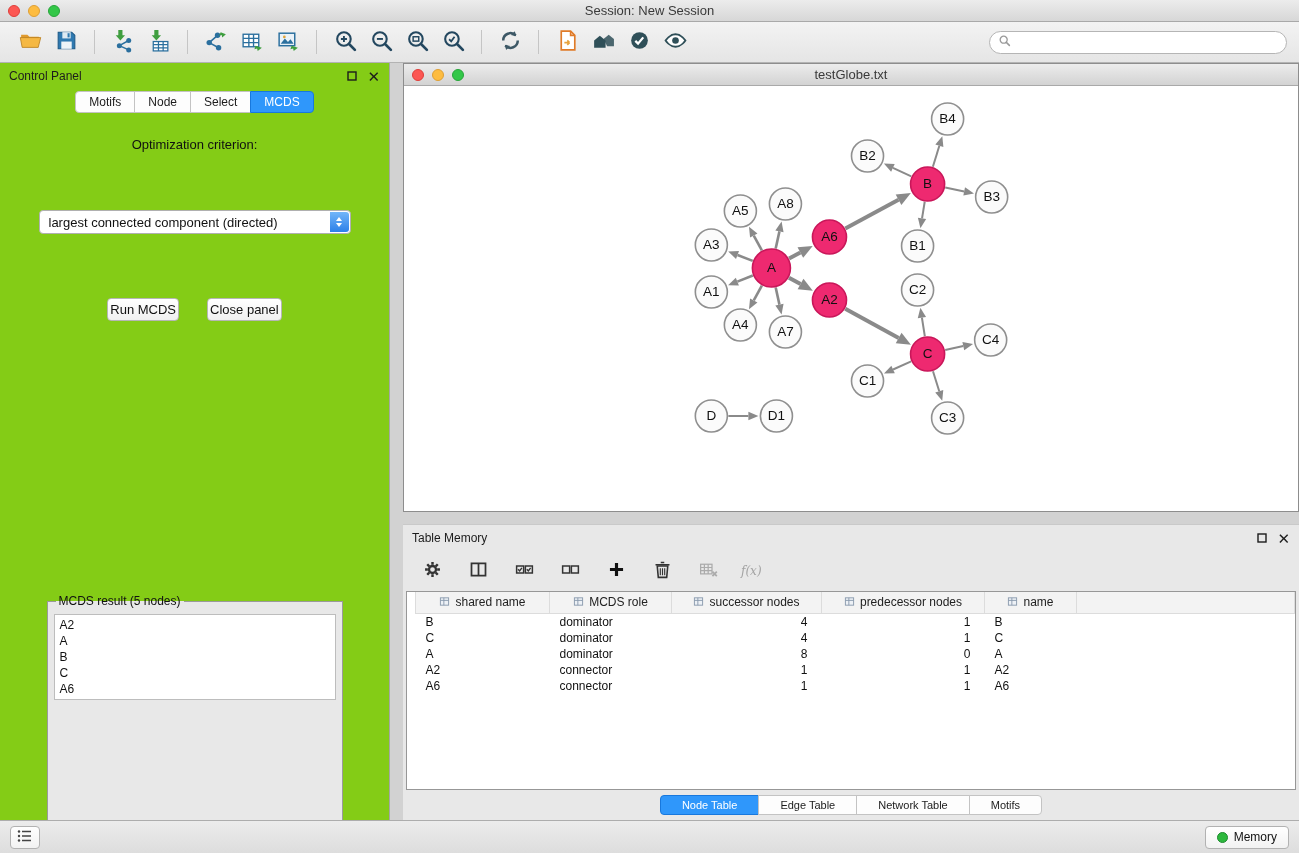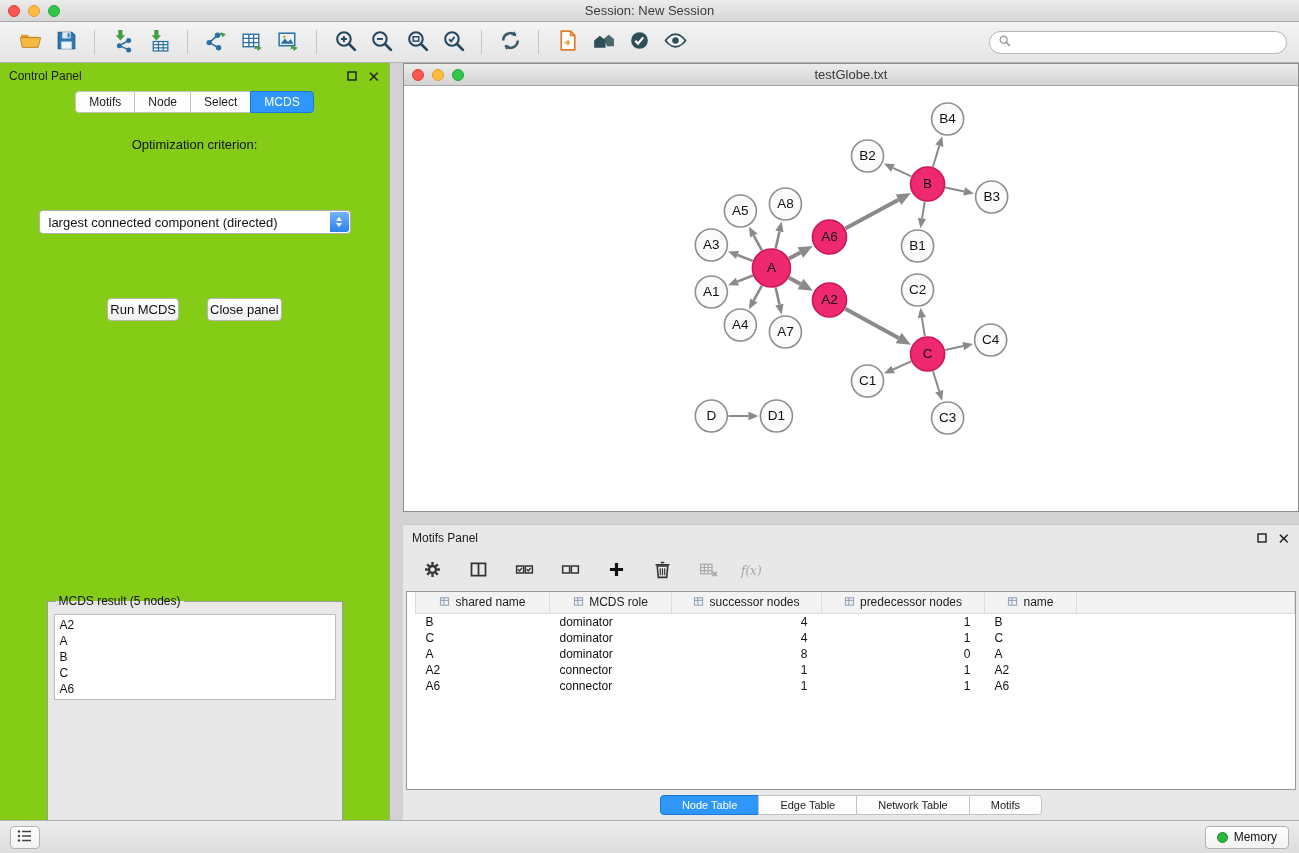--- a/index.html
+++ b/index.html
@@ -472,21 +472,21 @@
               <g>
                 <circle cx="372" cy="330" r="16" fill="#fbfbfb" stroke="#8f8f8f" stroke-width="1.6"></circle>
                 <text x="372" y="334.5" text-anchor="middle" font-size="13.5" font-family="&quot;Liberation Sans&quot;,&quot;DejaVu Sans&quot;,sans-serif" fill="#111">D1</text>
               </g>
             </svg>
         </div>
       </div>
 
       <div class="table-panel">
         <div class="panel-header">
-          <span>Motifs Panel</span>
+          <span>Table Memory</span>
           <span class="win-icons">
             <span class="float-ico">
                 <svg width="10" height="10" viewBox="0 0 10 10">
                   <rect x="1" y="1" width="8" height="8" fill="none" stroke="#1c1c1c" stroke-width="1.4"></rect>
                 </svg>
               </span>
             <span class="close-ico">✕</span>
           </span>
         </div>
         <div class="tp-toolbar">

